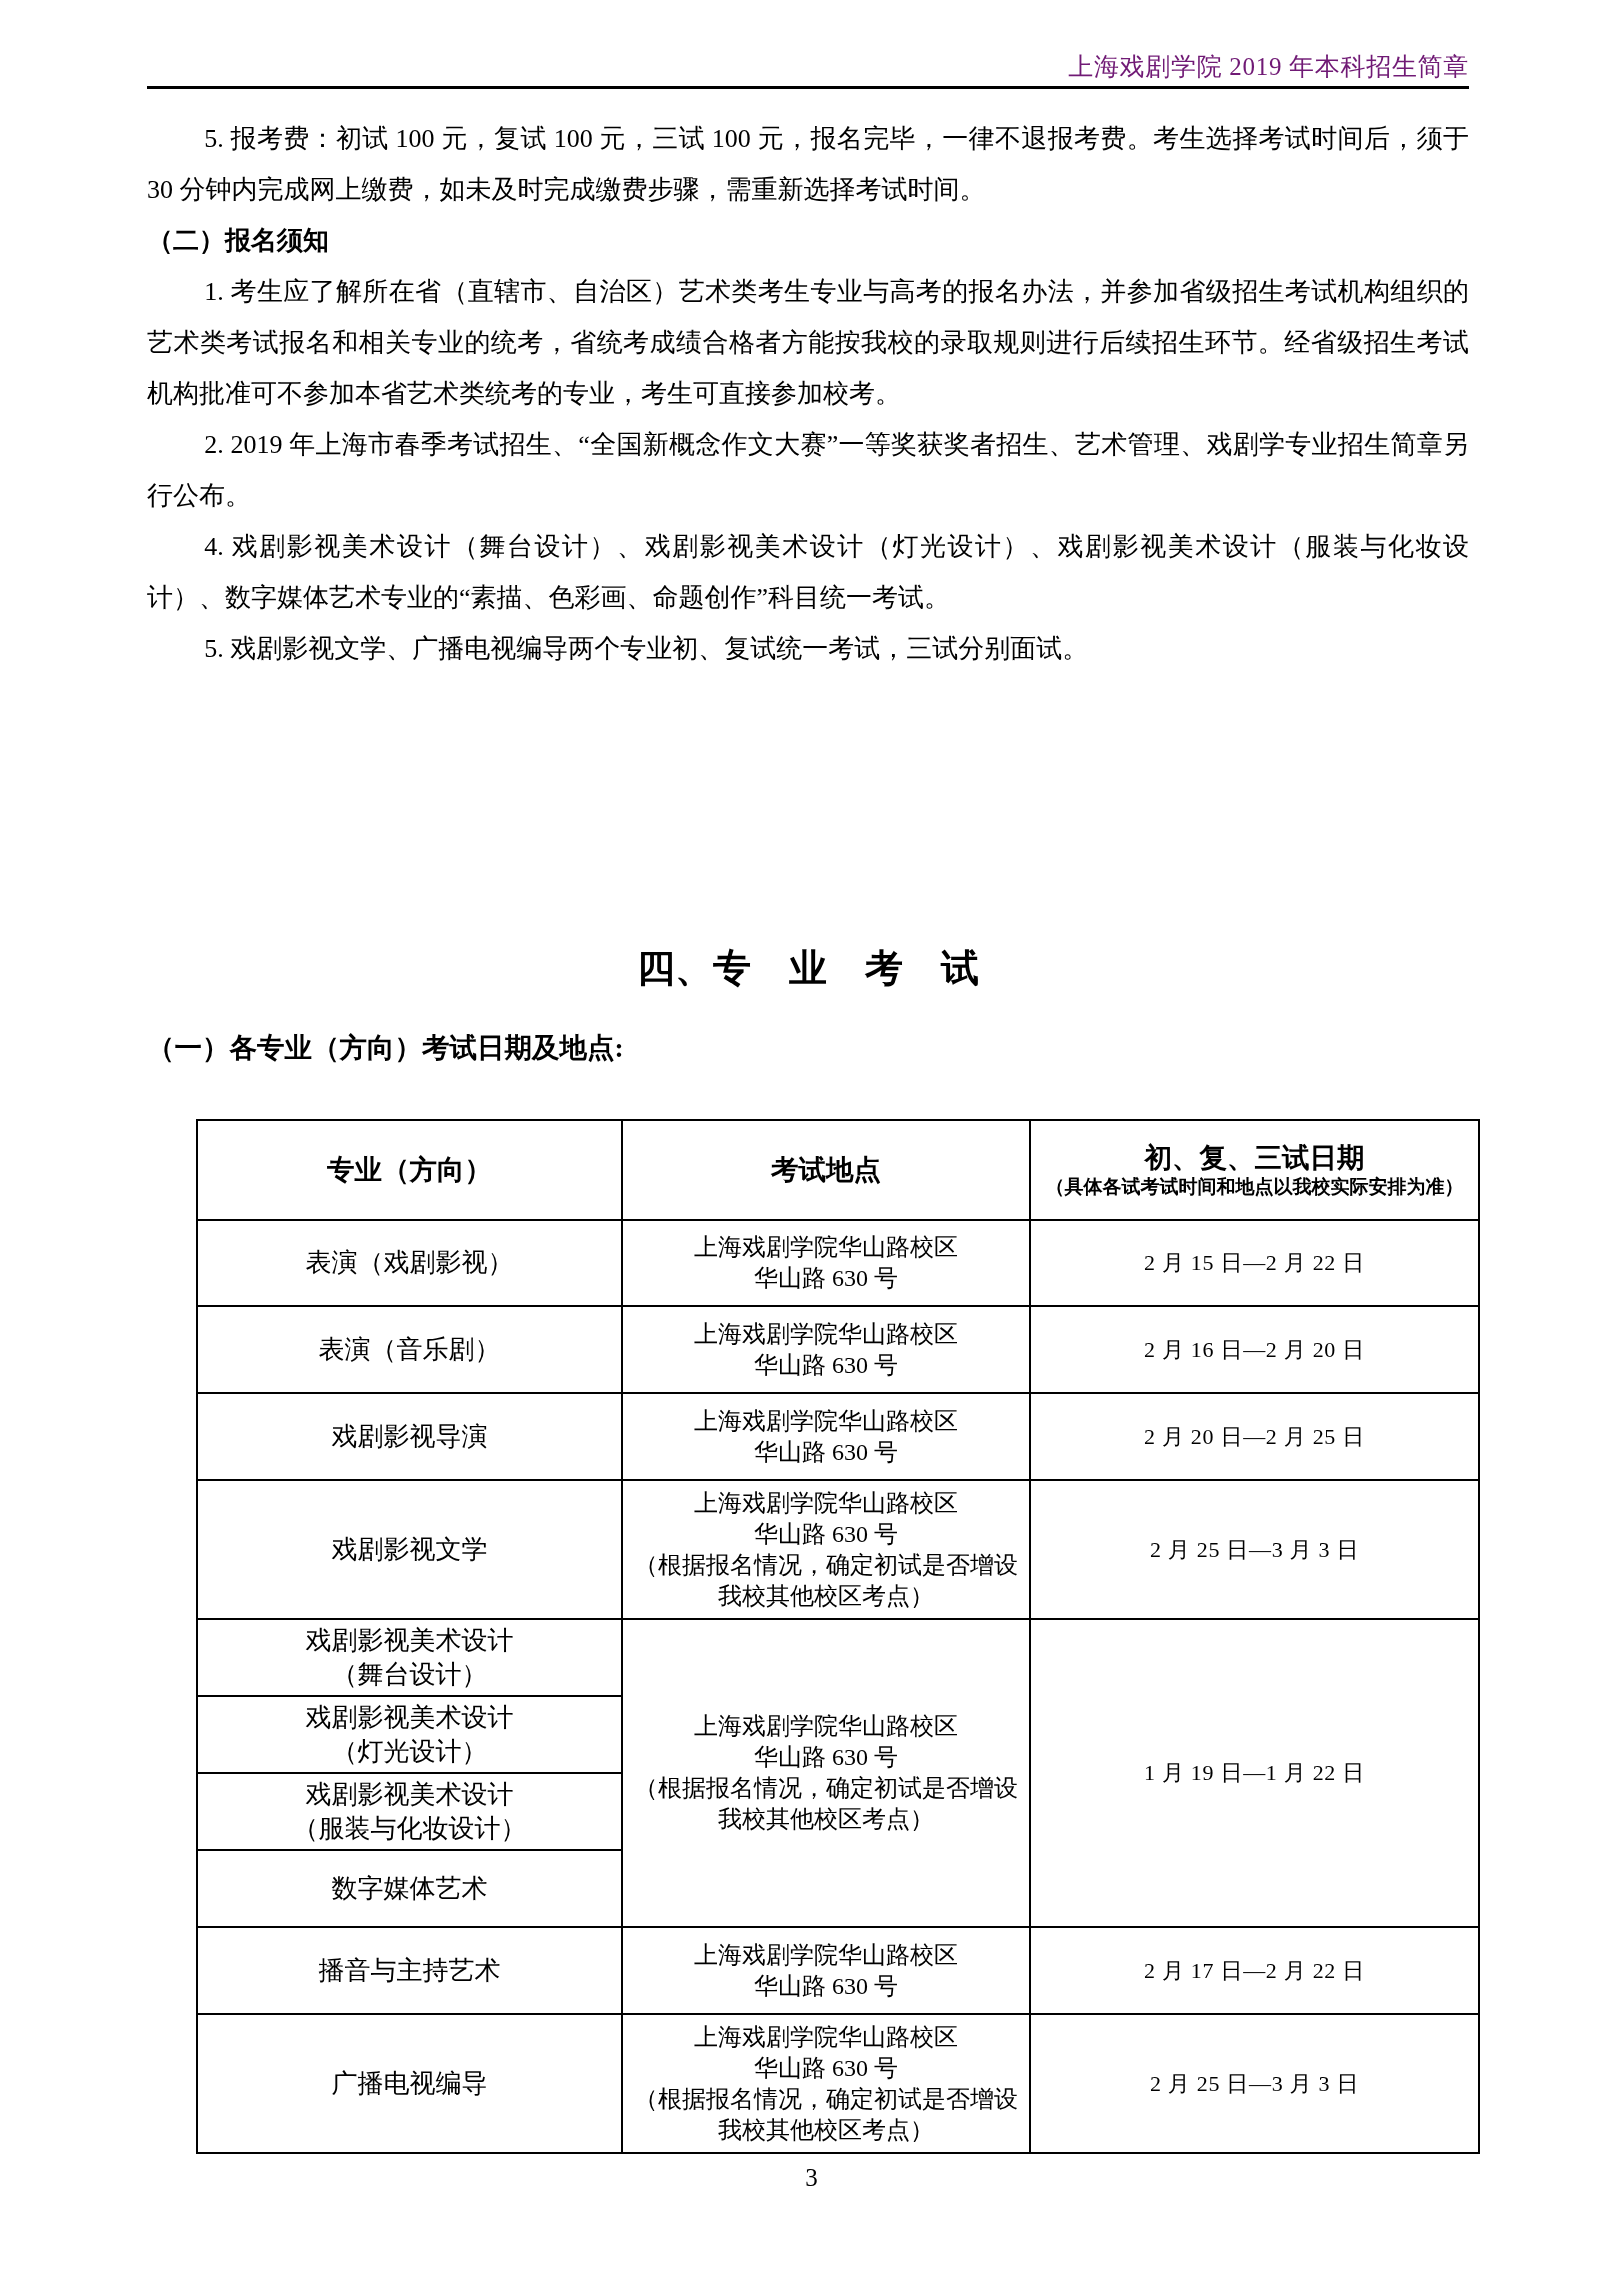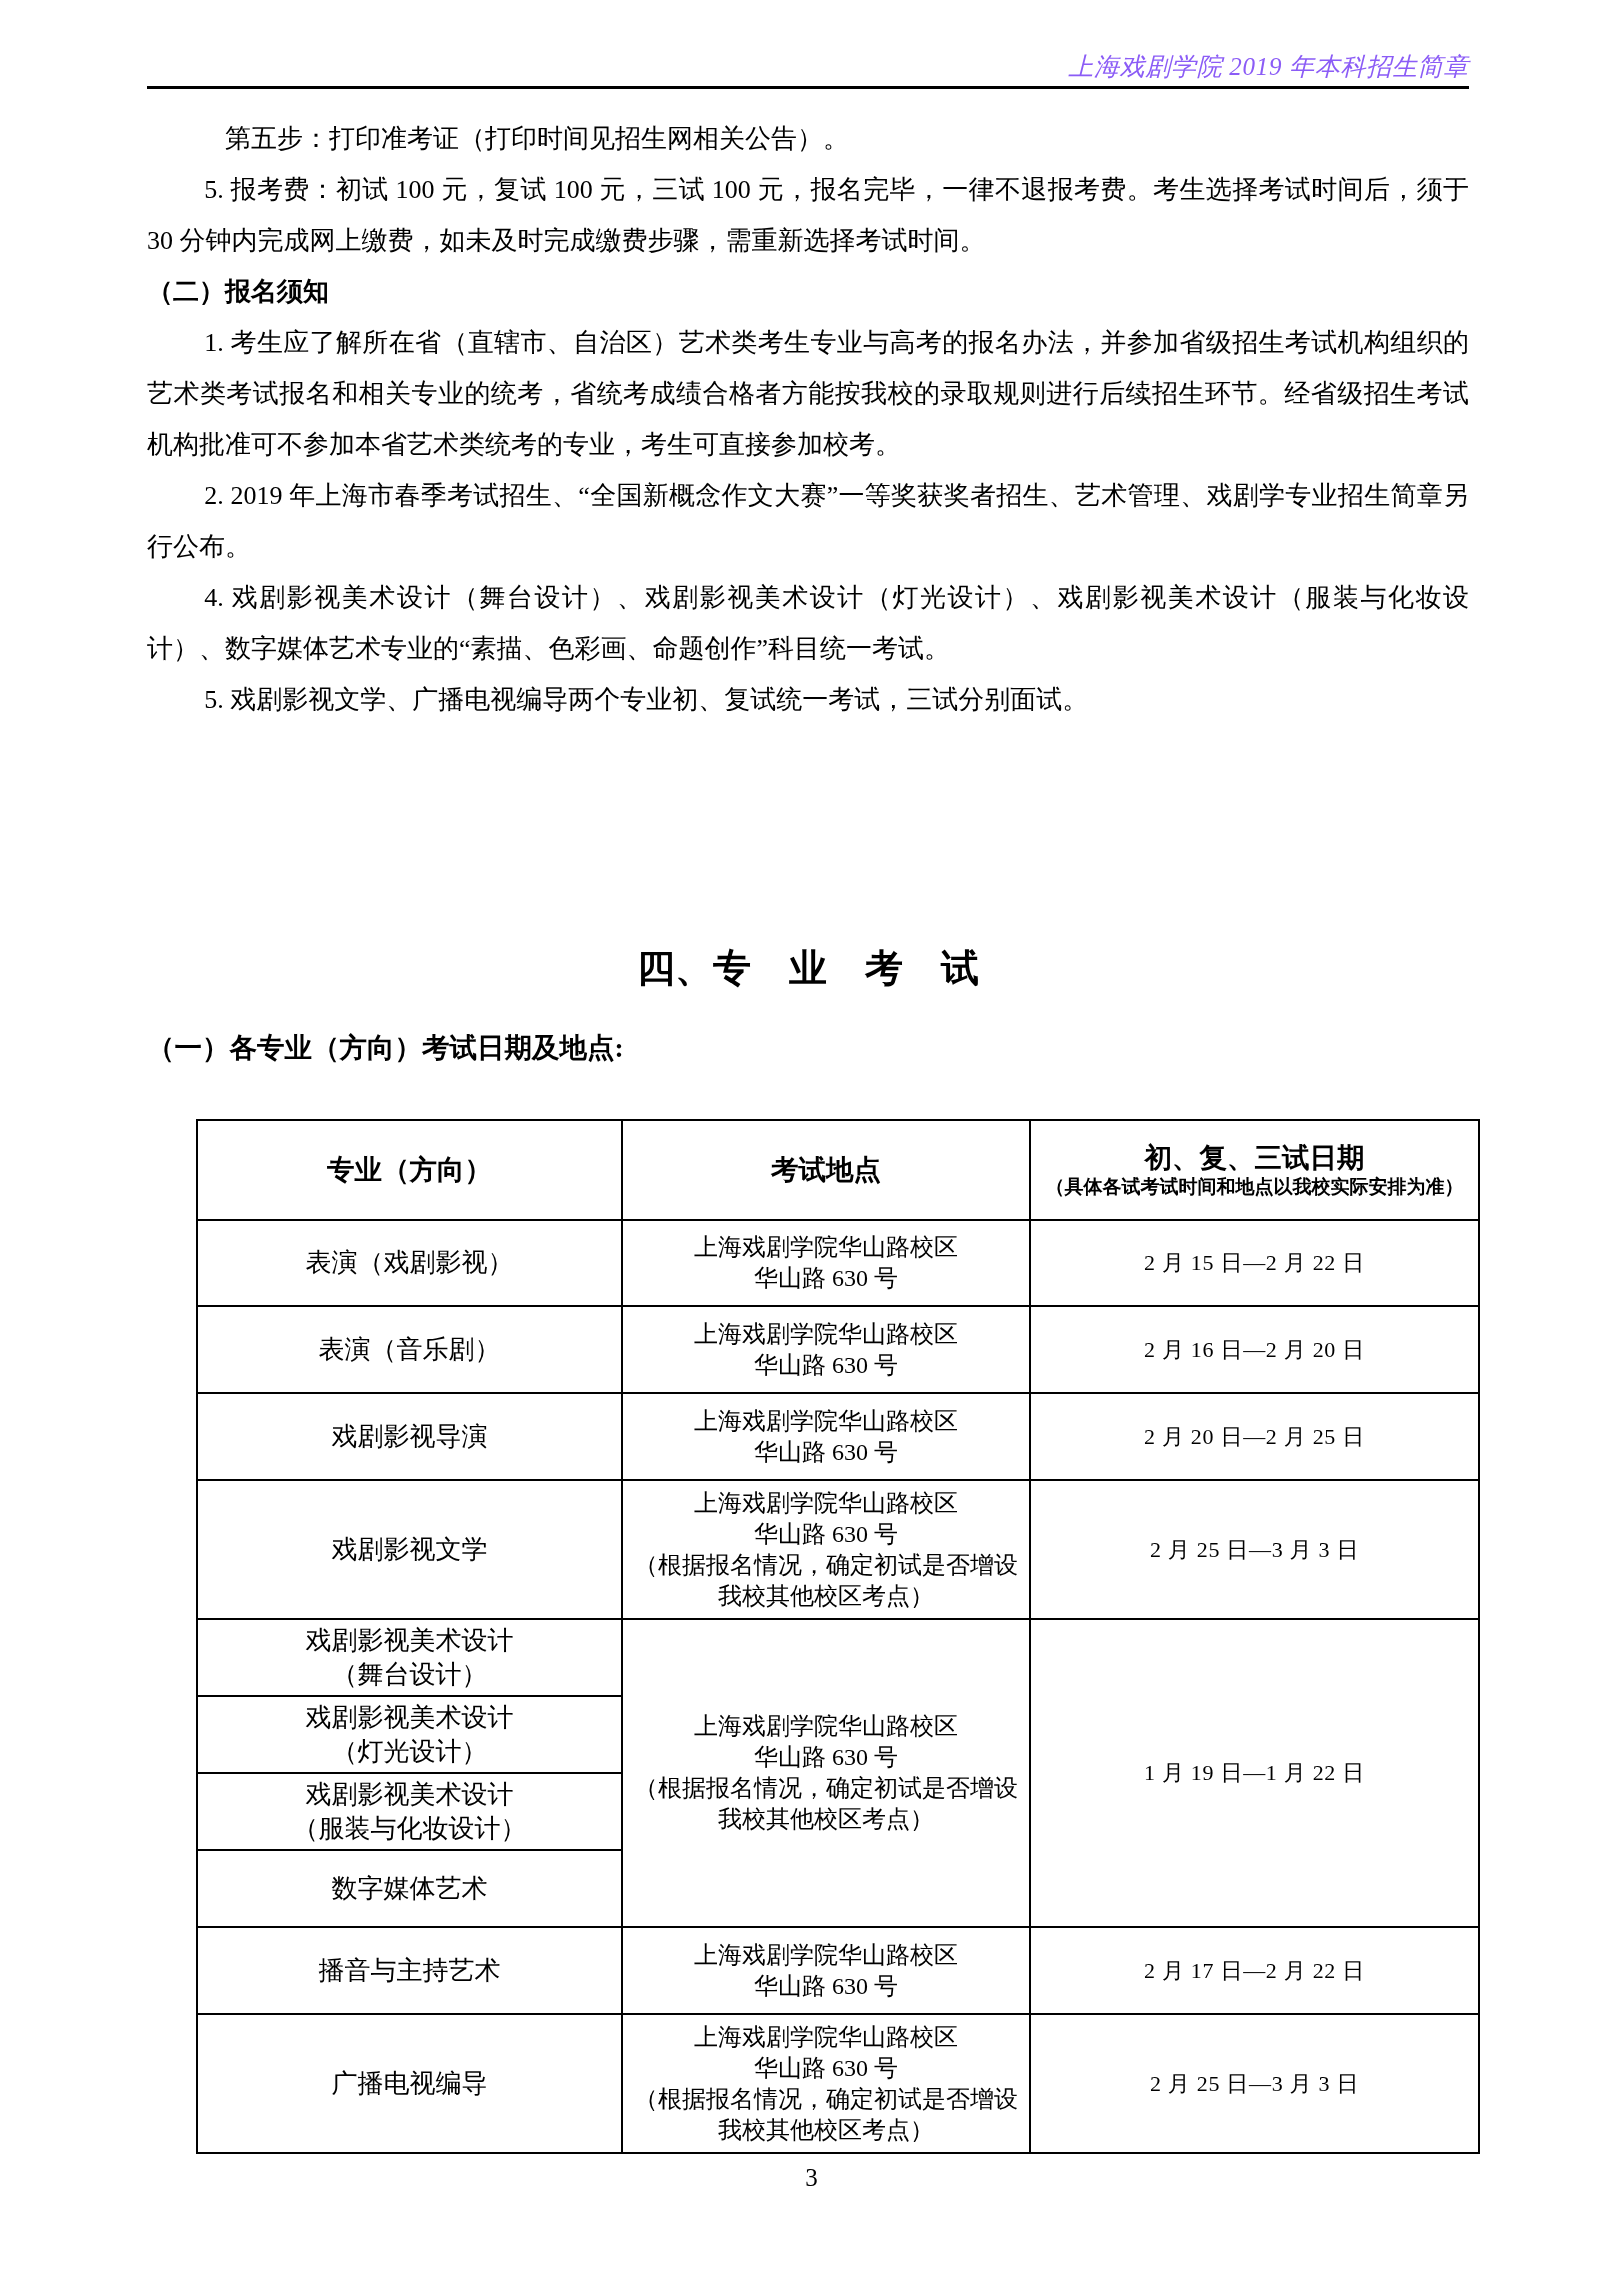--- a/index.html
+++ b/index.html
@@ -5,21 +5,21 @@
   html,body{margin:0;padding:0;}
   body{
     width:1623px;height:2295px;position:relative;background:#ffffff;
     font-family:"Liberation Serif","DejaVu Serif",serif;color:#000;
   }
   .page{position:absolute;inset:0;overflow:hidden;}
 
   
   .doc-header-title{
     position:absolute;top:50px;right:154px;
-    font-size:25px;color:#8b5cf6;letter-spacing:0.7px;white-space:nowrap;font-style:italic;
+    font-size:25px;color:#701a75;letter-spacing:0.7px;white-space:nowrap;
   }
   .header-rule{
     position:absolute;top:86px;left:147px;width:1322px;height:3.3px;background:#000;
   }
 
   
   .body-text{position:absolute;top:113px;left:147px;width:1322px;}
   .para{
     font-size:26px;line-height:51px;margin:0;text-align:justify;
     text-indent:2.2em;
@@ -71,21 +71,20 @@
 </style>
 </head>
 <body>
 
 <div class="page">
 
   <div class="doc-header-title">上海戏剧学院 2019 年本科招生简章</div>
   <div class="header-rule"></div>
 
   <div class="body-text">
-    <p class="para step">第五步：打印准考证（打印时间见招生网相关公告）。</p>
     <p class="para">5. 报考费：初试 100 元，复试 100 元，三试 100 元，报名完毕，一律不退报考费。考生选择考试时间后，须于 30 分钟内完成网上缴费，如未及时完成缴费步骤，需重新选择考试时间。</p>
     <p class="para heading">（二）报名须知</p>
     <p class="para">1. 考生应了解所在省（直辖市、自治区）艺术类考生专业与高考的报名办法，并参加省级招生考试机构组织的艺术类考试报名和相关专业的统考，省统考成绩合格者方能按我校的录取规则进行后续招生环节。经省级招生考试机构批准可不参加本省艺术类统考的专业，考生可直接参加校考。</p>
     <p class="para">2. 2019 年上海市春季考试招生、“全国新概念作文大赛”一等奖获奖者招生、艺术管理、戏剧学专业招生简章另行公布。</p>
     <p class="para">4. 戏剧影视美术设计（舞台设计）、戏剧影视美术设计（灯光设计）、戏剧影视美术设计（服装与化妆设计）、数字媒体艺术专业的“素描、色彩画、命题创作”科目统一考试。</p>
     <p class="para">5. 戏剧影视文学、广播电视编导两个专业初、复试统一考试，三试分别面试。</p>
   </div>
 
   <div class="section-title">四、专　业　考　试</div>
   <div class="subsection-title">（一）各专业（方向）考试日期及地点:</div>

